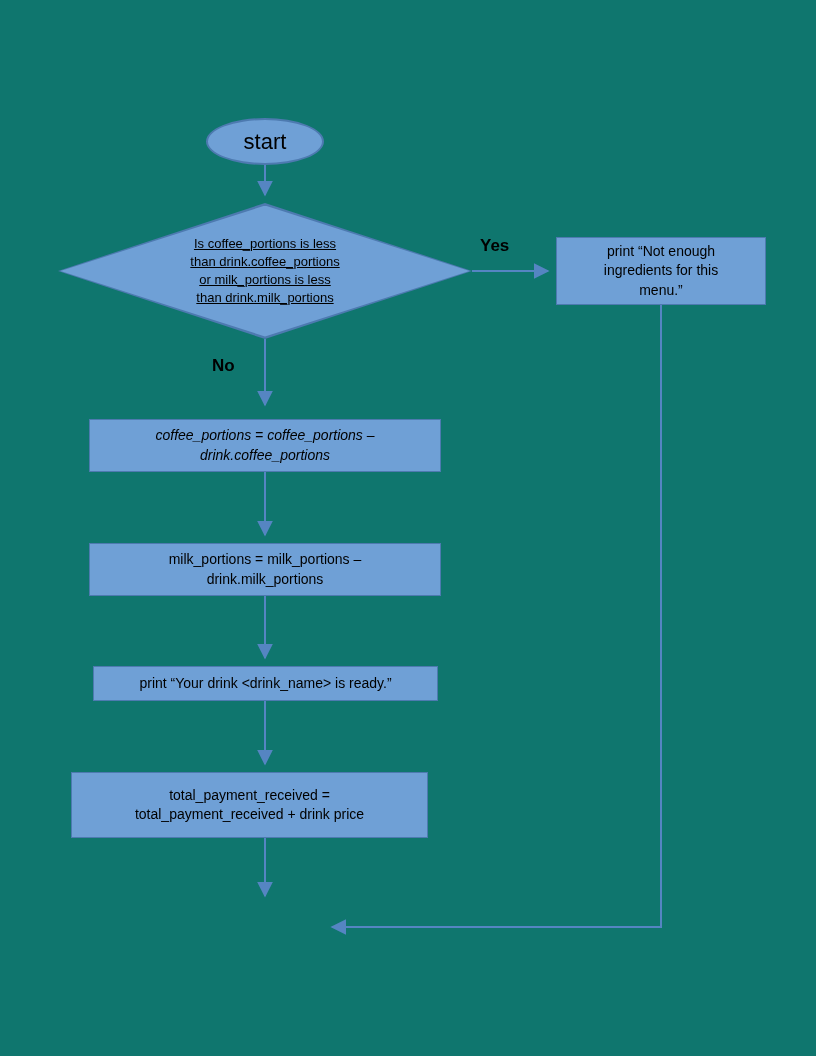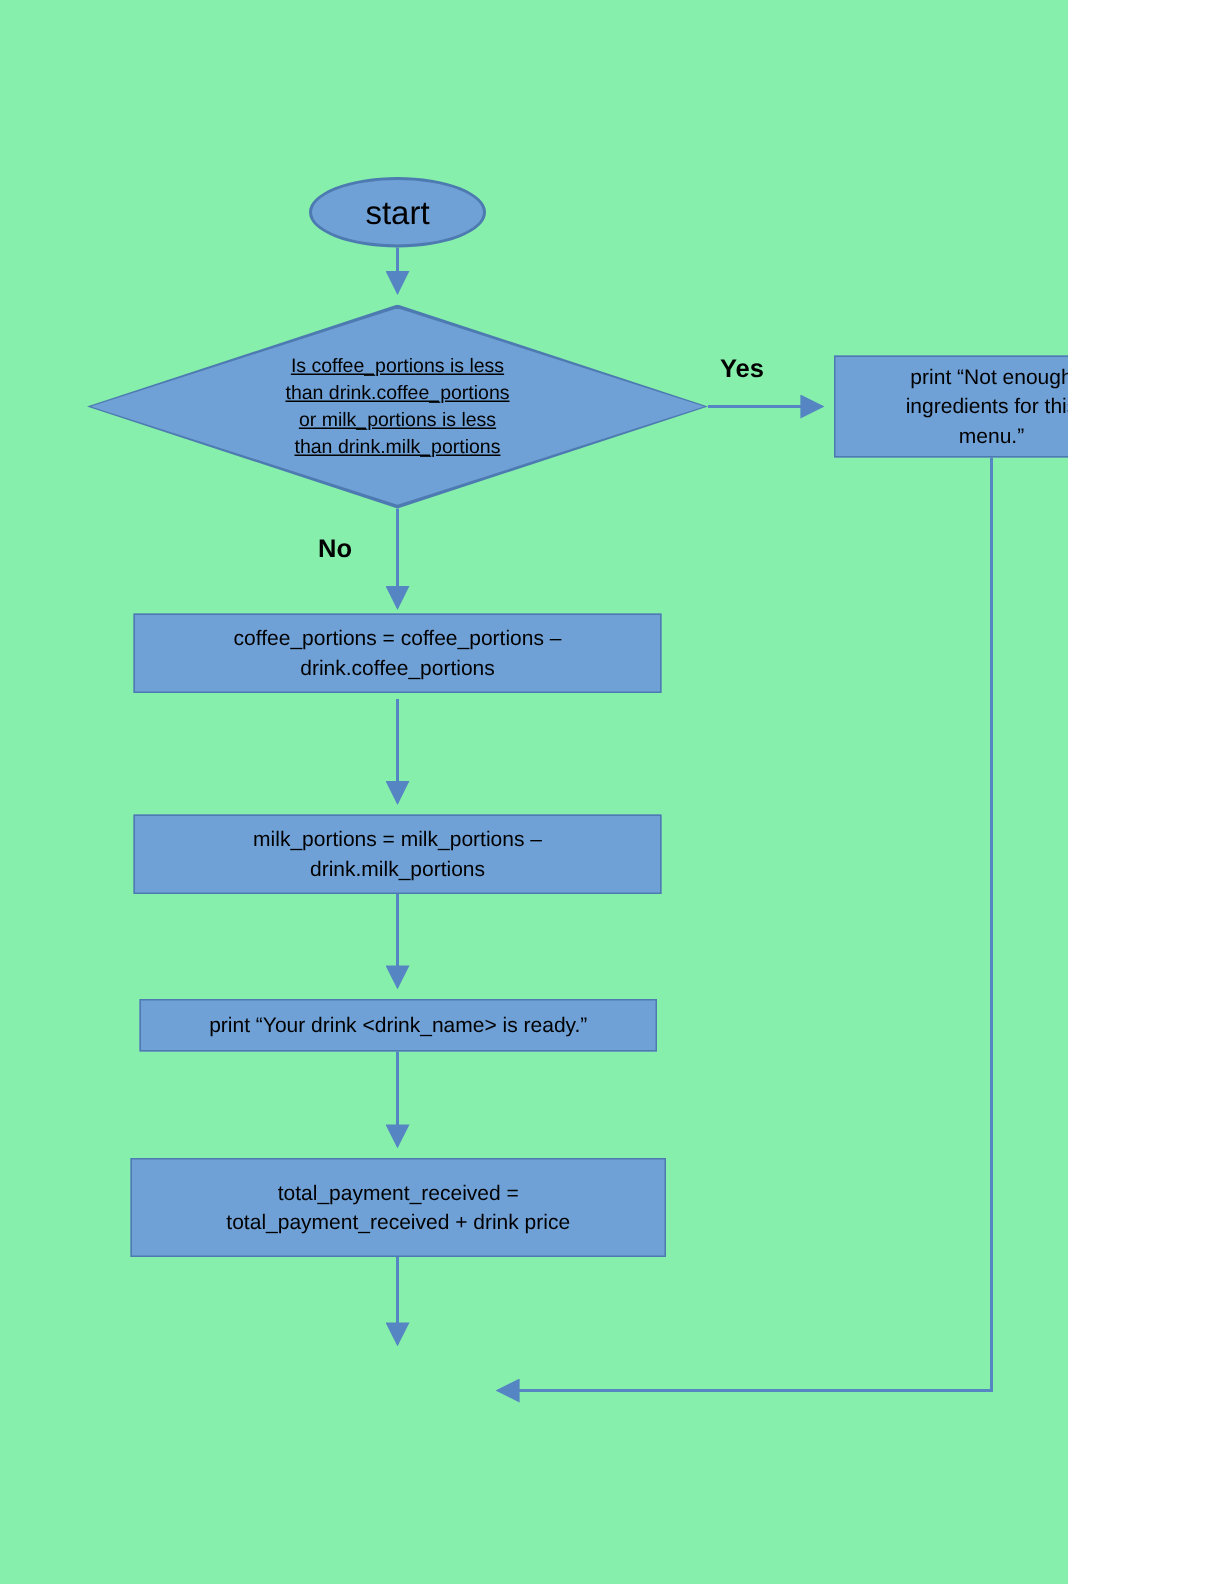--- a/index.html
+++ b/index.html
@@ -1,21 +1,21 @@
 <!DOCTYPE html>
 <html style="--node-fill: #6FA0D6; --node-stroke: #4D7AB0; --arrow: #5585C2; --text: #000000;"><head>
 <meta charset="utf-8">
 <style>
   * { margin: 0; padding: 0; box-sizing: border-box; }
   html, body { background: #ffffff; font-family: "Liberation Sans", sans-serif; }
   .canvas {
     position: relative;
-    width: 712px;
+    width: 816px;
     height: 1056px;
-    background: #86efac;
+    background: #0f766e;
     overflow: hidden;
     color: var(--text, #000000);
   }
   .connectors { position: absolute; inset: 0; width: 816px; height: 1056px; }
   .connector { stroke: var(--arrow, #5585C2); stroke-width: 2; fill: none; }
   #arrowhead path { fill: var(--arrow, #5585C2); }
 
   .node {
     position: absolute;
     display: flex;
@@ -105,33 +105,33 @@
   <div class="edge-label" style="left:212px; top:356px; width:40px;">
     <span>No</span>
   </div>
 
   <div class="node rect" style="left:556px; top:237px; width:210px; height:68px;">
     <span>print “Not enough
 ingredients for this
 menu.”</span>
   </div>
 
-  <div class="node rect" style="left:89px; top:409px; width:352px; height:53px;">
+  <div class="node rect" style="left:89px; top:419px; width:352px; height:53px;font-style:italic;">
     <span>coffee_portions = coffee_portions –
 drink.coffee_portions</span>
   </div>
 
   <div class="node rect" style="left:89px; top:543px; width:352px; height:53px;">
     <span>milk_portions = milk_portions –
 drink.milk_portions</span>
   </div>
 
   <div class="node rect" style="left:93px; top:666px; width:345px; height:35px;">
     <span>print “Your drink &lt;drink_name&gt; is ready.”</span>
   </div>
 
-  <div class="node rect" style="left:87px; top:772px; width:357px; height:66px;">
+  <div class="node rect" style="left:71px; top:772px; width:357px; height:66px;">
     <span>total_payment_received =
 total_payment_received + drink price</span>
   </div>
 
 
 </div>
 
 </body></html>

